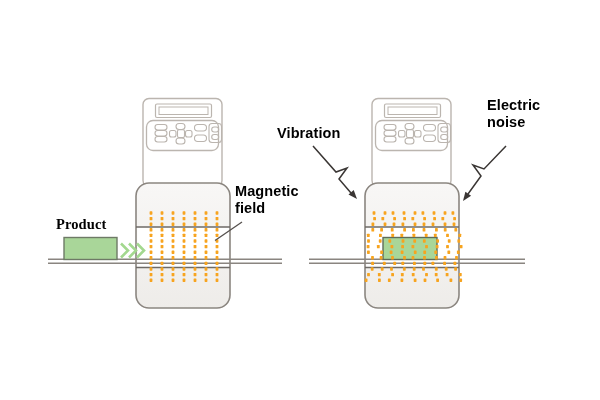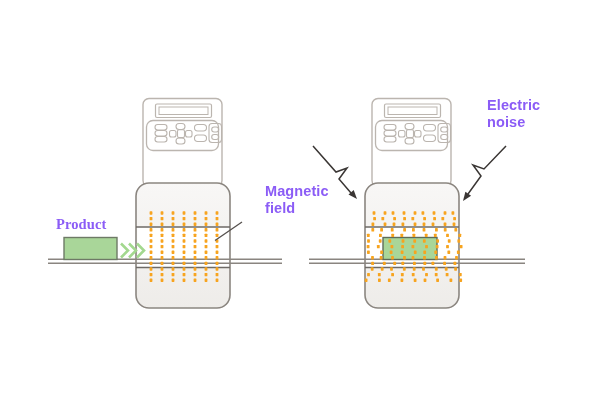--- a/index.html
+++ b/index.html
@@ -1,19 +1,19 @@
 <!DOCTYPE html>
 <html><head>
 <meta charset="utf-8">
 <style>
   html,body{margin:0;padding:0;background:#ffffff;}
   .canvas{position:relative;width:600px;height:400px;background:#ffffff;overflow:hidden;
           font-family:"Liberation Sans",sans-serif;}
   .canvas svg{position:absolute;left:0;top:0;}
-  .label{position:absolute;font-size:14.5px;font-weight:700;color:#8b5cf6;
+  .label{position:absolute;font-size:14.5px;font-weight:700;color:#000000;
          line-height:17px;letter-spacing:0.1px;white-space:pre-line;}
   .w66{width:70px;}
   .w62{width:62px;}
 </style>
 </head>
 <body>
 
 <div class="canvas">
 
 <svg width="600" height="400" viewBox="0 0 600 400">
@@ -294,16 +294,17 @@
     <path d="M357,199 L348.5,194.6 L353.7,190 Z" fill="#3A3634"></path>
   </g>
 
   <g>
     <polyline points="506,146 484,169 473,165 481,176 468,194" fill="none" stroke="#3A3634" stroke-width="1.5"></polyline>
     <path d="M463,201 L465.4,191.7 L471.1,195.8 Z" fill="#3A3634"></path>
   </g>
 </svg>
 
 <div class="label" style="left:56px;top:216px;font-family:Liberation Serif, serif;">Product</div>
-<div class="label w66" style="left:235px;top:183px;margin-left:30px;">Magnetic field</div>
+<div class="label w66" style="left:235px;top:183px;">Magnetic field</div>
+<div class="label" style="left:277px;top:125px;">Vibration</div>
 <div class="label w62" style="left:487px;top:97px;">Electric noise</div>
 
 </div>
 
 </body></html>

